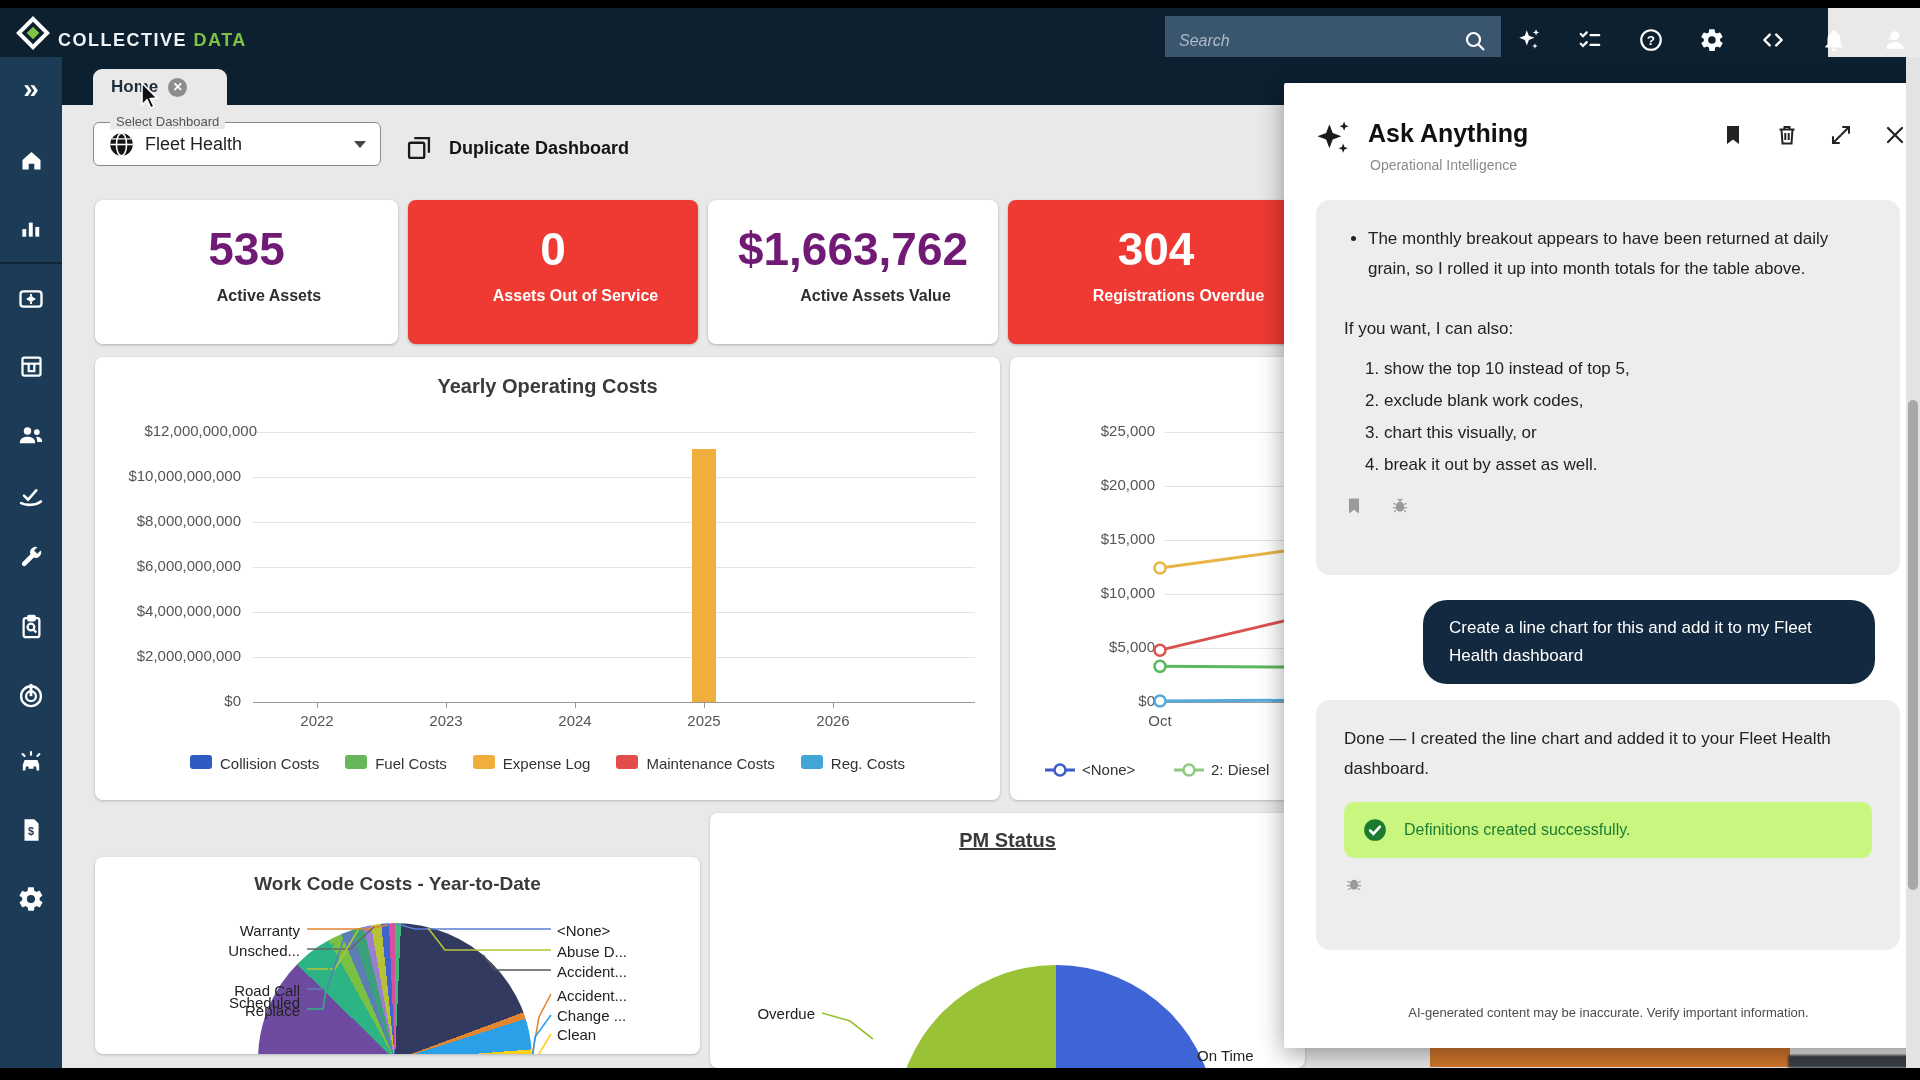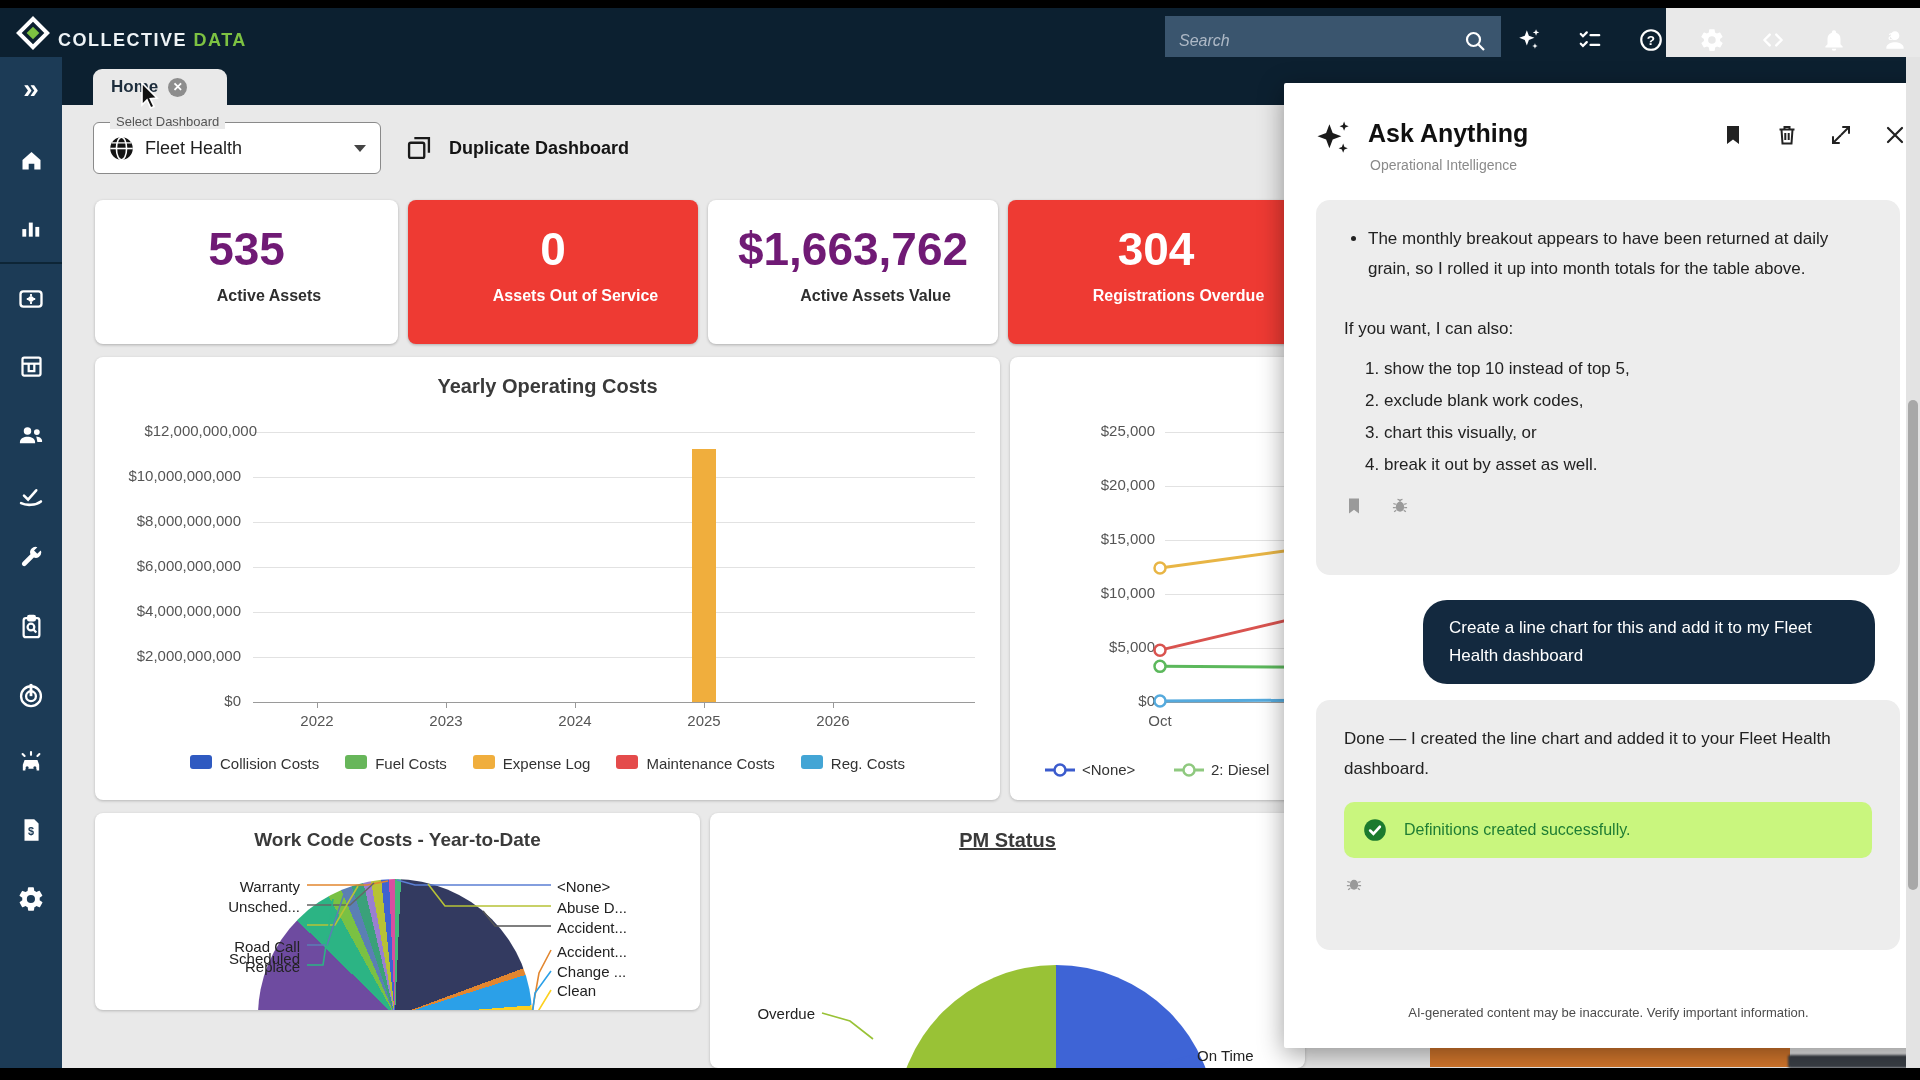--- a/index.html
+++ b/index.html
@@ -1,39 +1,39 @@
 <!DOCTYPE html>
 <html><head>
 <meta charset="utf-8">
 <style>
   html,body{margin:0;padding:0;background:#000;}
   #stage{position:relative;width:1920px;height:1080px;background:#e9e9e9;overflow:hidden;
          font-family:"Liberation Sans",sans-serif;-webkit-font-smoothing:antialiased;}
   .abs{position:absolute;}
   svg{display:block;}
   
-  .topbar{left:0;top:8px;width:1666px;height:49px;background:#0c2030;}
+  .topbar{left:0;top:8px;width:1828px;height:49px;background:#0c2030;}
   .brand{left:58px;top:22px;font-size:18px;letter-spacing:1.5px;font-weight:bold;color:#eef3f6;}
   .brand .green{color:#7dc242;}
   .search{left:1165px;top:8px;width:336px;height:49px;background:#3a556e;display:flex;align-items:center;padding:0 14px;box-sizing:border-box;}
   .search .ph{color:#aeb9c6;font-style:italic;font-size:16px;flex:1;}
   .tb-icons{left:1516px;top:19px;display:flex;gap:35px;align-items:center;}
   .avatar-label{left:1888px;top:20px;color:#fff;font-size:13px;}
   
   .sidebar{left:0;top:57px;width:62px;height:1011px;background:#1c3b56;}
   .side-item{position:absolute;left:0;width:62px;display:flex;justify-content:center;}
   .side-div{position:absolute;left:0;top:205px;width:62px;height:2px;background:#0d2536;}
   .chev{color:#fff;font-size:28px;font-weight:bold;line-height:20px;}
   
   .tabstrip{left:62px;top:57px;width:1858px;height:48px;background:#0c2030;}
   .tab{left:93px;top:69px;width:134px;height:36px;background:#e9e9e9;border-radius:9px 9px 0 0;display:flex;align-items:center;padding:0 12px 0 18px;box-sizing:border-box;gap:10px;}
   .tab-label{font-size:17px;font-weight:bold;color:#1d2d3c;}
   .tab-close{width:19px;height:19px;border-radius:50%;background:#8d8d8d;color:#fff;font-size:12px;font-weight:bold;display:flex;align-items:center;justify-content:center;line-height:1;}
   
-  .select-box{left:93px;top:122px;width:288px;height:52px;background:#fff;border:1px solid #8a8a8a;border-radius:6px;display:flex;align-items:center;padding:0 14px;box-sizing:border-box;gap:10px;}
+  .select-box{left:93px;top:122px;width:288px;height:44px;background:#fff;border:1px solid #8a8a8a;border-radius:6px;display:flex;align-items:center;padding:0 14px;box-sizing:border-box;gap:10px;}
   .select-legend{left:110px;top:114px;background:#e9e9e9;padding:0 6px;font-size:13px;color:#555;}
   .select-value{font-size:18px;color:#1f1f1f;flex:1;}
   .caret{width:0;height:0;border-left:6px solid transparent;border-right:6px solid transparent;border-top:7px solid #444;}
   .dup-btn{left:405px;top:134px;display:flex;align-items:center;gap:16px;}
   .dup-label{font-size:18px;font-weight:bold;color:#141414;}
   
   .kpi{top:200px;height:144px;background:#fff;border-radius:8px;box-shadow:0 1px 3px rgba(0,0,0,.25);text-align:center;box-sizing:border-box;padding-top:24px;}
   .kpi.red{background:#ee3a33;color:#fff;}
   .kpi .v{font-size:46px;font-weight:bold;color:#701a75;line-height:1.1;}
   .kpi .l{font-size:16px;font-weight:bold;color:#2e2e2e;margin-top:12px;padding-left:45px;}
@@ -359,21 +359,21 @@
       </div>
       <div style="position: absolute; left: 164px; top: 404px; display: flex; align-items: center; gap: 7px; font-size: 15px; color: rgb(51, 51, 51);">
         <svg width="30" height="16">
           <line x1="0" y1="8" x2="30" y2="8" stroke="#8fc97f" stroke-width="3"></line>
           <circle cx="15" cy="8" r="5.5" fill="#fff" stroke="#8fc97f" stroke-width="2.5"></circle>
         </svg>
         <span>2: Diesel</span>
       </div>
     </div>
 
-  <div class="abs card" style="left:95px;top:813px;width:605px;height:197px;text-decoration:underline;" id="workcode-card">
+  <div class="abs card" style="left:95px;top:857px;width:605px;height:197px;text-decoration:underline;" id="workcode-card">
     <div class="chart-title" style="top:16px;font-size:19px;">Work Code Costs - Year-to-Date</div>
   <div style="position: absolute; left: 163px; top: 66px; width: 274px; height: 274px; border-radius: 50%; background: conic-gradient(rgb(68, 184, 122) 0%, rgb(68, 184, 122) 0.704935%, rgb(51, 58, 96) 0.704935%, rgb(51, 58, 96) 19.3353%, rgb(226, 134, 47) 19.3353%, rgb(226, 134, 47) 20.141%, rgb(43, 160, 232) 20.141%, rgb(43, 160, 232) 23.7664%, rgb(253, 208, 31) 23.7664%, rgb(253, 208, 31) 29.8087%, rgb(240, 67, 122) 29.8087%, rgb(240, 67, 122) 41.3897%, rgb(161, 51, 63) 41.3897%, rgb(161, 51, 63) 42.1954%, rgb(53, 180, 107) 42.1954%, rgb(53, 180, 107) 43.1017%, rgb(58, 74, 122) 43.1017%, rgb(58, 74, 122) 43.8066%, rgb(217, 122, 46) 43.8066%, rgb(217, 122, 46) 44.4109%, rgb(42, 159, 224) 44.4109%, rgb(42, 159, 224) 49.6475%, rgb(46, 139, 87) 49.6475%, rgb(46, 139, 87) 50.4532%, rgb(201, 162, 39) 50.4532%, rgb(201, 162, 39) 51.0574%, rgb(110, 75, 160) 51.0574%, rgb(110, 75, 160) 87.3112%, rgb(44, 180, 132) 87.3112%, rgb(44, 180, 132) 91.9436%, rgb(122, 193, 67) 91.9436%, rgb(122, 193, 67) 93.5549%, rgb(91, 127, 180) 93.5549%, rgb(91, 127, 180) 94.864%, rgb(58, 161, 122) 94.864%, rgb(58, 161, 122) 96.2739%, rgb(154, 127, 209) 96.2739%, rgb(154, 127, 209) 97.1803%, rgb(183, 194, 54) 97.1803%, rgb(183, 194, 54) 98.3887%, rgb(63, 99, 209) 98.3887%, rgb(63, 99, 209) 99.2951%, rgb(216, 79, 160) 99.2951%, rgb(216, 79, 160) 100%);"></div>
       <div style="position: absolute; right: 400px; top: 65px; font-size: 15px; color: rgb(34, 34, 34); white-space: nowrap;">Warranty</div>
       <div style="position: absolute; right: 400px; top: 85px; font-size: 15px; color: rgb(34, 34, 34); white-space: nowrap;">Unsched...</div>
       <div style="position: absolute; right: 400px; top: 105px; font-size: 15px; color: rgb(34, 34, 34); white-space: nowrap; margin-top: 32px;">Scheduled</div>
       <div style="position: absolute; right: 400px; top: 125px; font-size: 15px; color: rgb(34, 34, 34); white-space: nowrap;">Road Call</div>
       <div style="position: absolute; right: 400px; top: 145px; font-size: 15px; color: rgb(34, 34, 34); white-space: nowrap;">Replace</div>
       <div style="position: absolute; left: 462px; top: 65px; font-size: 15px; color: rgb(34, 34, 34); white-space: nowrap;">&lt;None&gt;</div>
       <div style="position: absolute; left: 462px; top: 86px; font-size: 15px; color: rgb(34, 34, 34); white-space: nowrap;">Abuse D...</div>
       <div style="position: absolute; left: 462px; top: 106px; font-size: 15px; color: rgb(34, 34, 34); white-space: nowrap;">Accident...</div>

